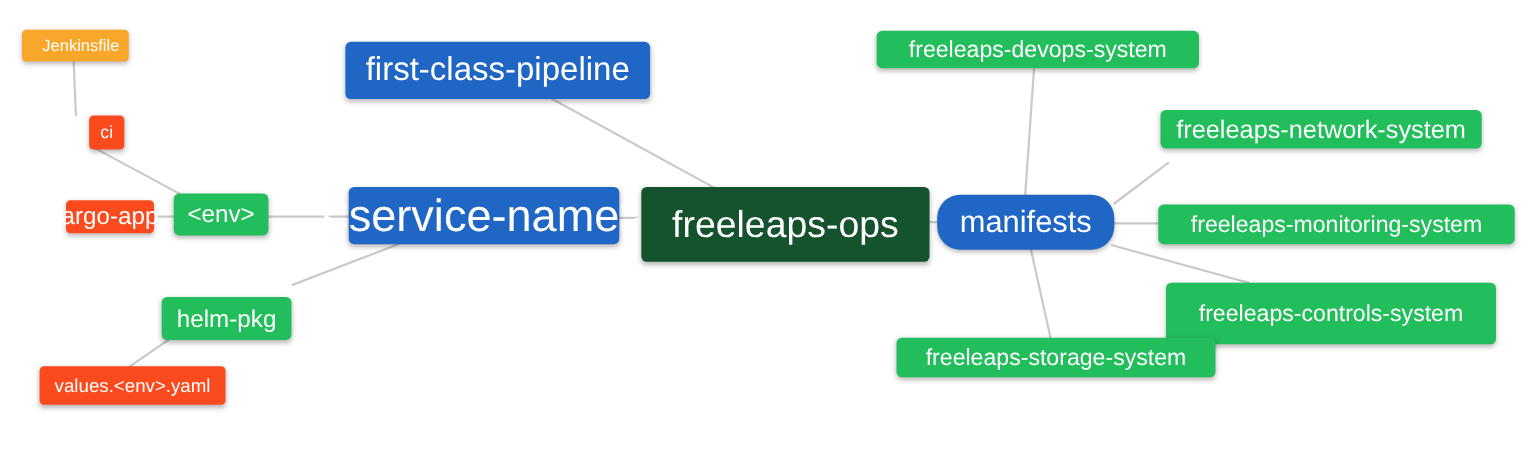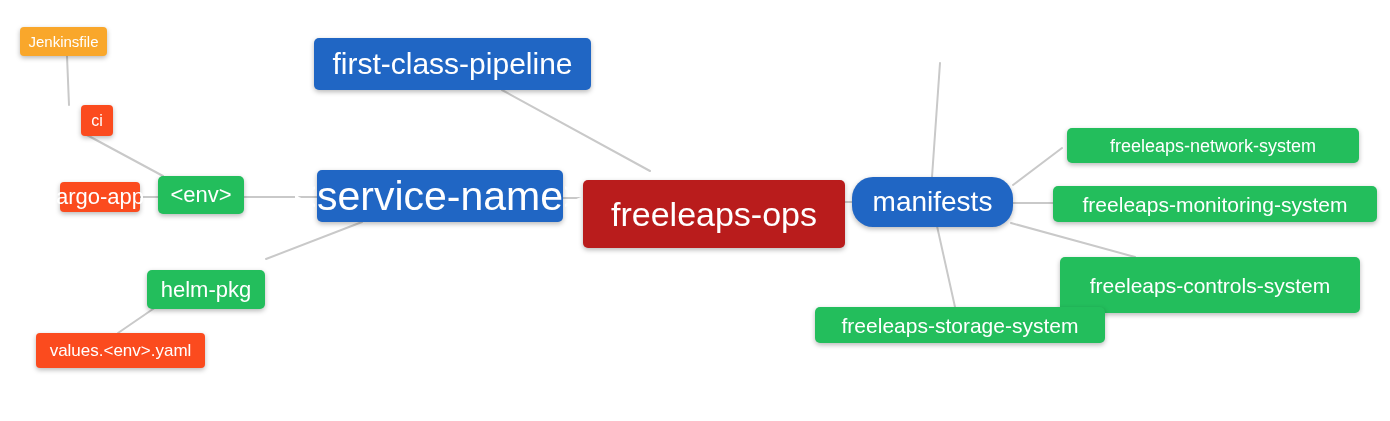--- a/index.html
+++ b/index.html
@@ -14,38 +14,38 @@
   svg.edges line{stroke:#c9c9c9; stroke-width:2; stroke-linecap:round;}
   .node{
     position:absolute; z-index:2;
     display:flex; align-items:center; justify-content:center;
     color:#ffffff; white-space:nowrap;
     border-radius:5px;
     box-shadow:0 2px 5px rgba(0,0,0,0.28);
     cursor:pointer;
     line-height:1;
   }
-  .c-orange{background:#F9A72B;}
+  .c-orange{background:#F9A72B;padding-left:10px;}
   .c-red{background:#FB4B1E;margin-left:28px;}
   .c-green{background:#23BE5C;}
   .c-blue{background:#2066C4;}
-  .c-dark{background:#b91c1c;margin-top:10px;}
+  .c-dark{background:#14532d;}
 
   #n-jenkinsfile{left:20px;  top:27px;  width:87px;  height:29px; font-size:15px; border-radius:4px;}
   #n-ci        {left:53px;  top:105px; width:32px;  height:31px; font-size:16px; border-radius:4px;}
   #n-argo-app  {left:32px;  top:182px; width:80px;  height:30px; font-size:22px; border-radius:4px;}
   #n-env       {left:158px; top:176px; width:86px;  height:38px; font-size:22px;}
   #n-helm-pkg  {left:147px; top:270px; width:118px; height:39px; font-size:22px;}
   #n-values    {left:8px;   top:333px; width:169px; height:35px; font-size:17px; border-radius:4px;}
   #n-fcp       {left:314px; top:38px;  width:277px; height:52px; font-size:30px;}
   #n-service   {left:317px; top:170px; width:246px; height:52px; font-size:41px;}
   #n-ops       {left:583px; top:170px; width:262px; height:68px; font-size:34px;}
   #n-manifests {left:852px; top:177px; width:161px; height:50px; font-size:28px;border-radius:21px;}
   #n-devops    {left:797px; top:28px;  width:293px; height:34px; font-size:21px;}
-  #n-network   {left:1055px;top:128px; width:292px; height:35px; font-size:18px;margin-left:12px;}
+  #n-network   {left:1055px;top:100px; width:292px; height:35px; font-size:23px;}
   #n-monitoring{left:1053px;top:186px; width:324px; height:36px; font-size:21px;}
   #n-controls  {left:1060px;top:257px; width:300px; height:56px; font-size:21px;}
   #n-storage   {left:815px; top:307px; width:290px; height:36px; font-size:21px;}
 </style>
 </head>
 <body>
 
 <div class="canvas">
 
   <svg class="edges" width="1390" height="421">
@@ -68,18 +68,19 @@
   <div class="node c-orange" id="n-jenkinsfile">Jenkinsfile</div>
   <div class="node c-red" id="n-ci">ci</div>
   <div class="node c-red" id="n-argo-app">argo-app</div>
   <div class="node c-green" id="n-env">&lt;env&gt;</div>
   <div class="node c-green" id="n-helm-pkg">helm-pkg</div>
   <div class="node c-red" id="n-values">values.&lt;env&gt;.yaml</div>
   <div class="node c-blue" id="n-fcp">first-class-pipeline</div>
   <div class="node c-blue" id="n-service">&lt;service-name&gt;</div>
   <div class="node c-dark" id="n-ops">freeleaps-ops</div>
   <div class="node c-blue" id="n-manifests">manifests</div>
+  <div class="node c-green" id="n-devops">freeleaps-devops-system</div>
   <div class="node c-green" id="n-network">freeleaps-network-system</div>
   <div class="node c-green" id="n-monitoring">freeleaps-monitoring-system</div>
   <div class="node c-green" id="n-controls">freeleaps-controls-system</div>
   <div class="node c-green" id="n-storage">freeleaps-storage-system</div>
 
 </div>
 
 </body></html>

